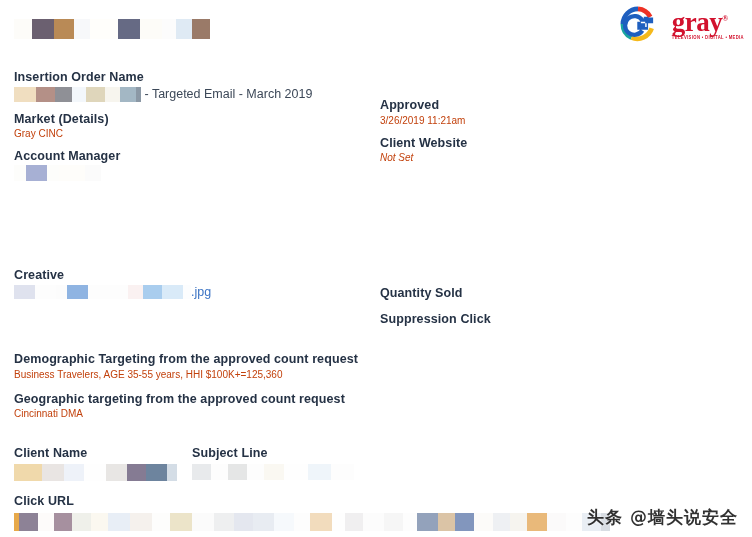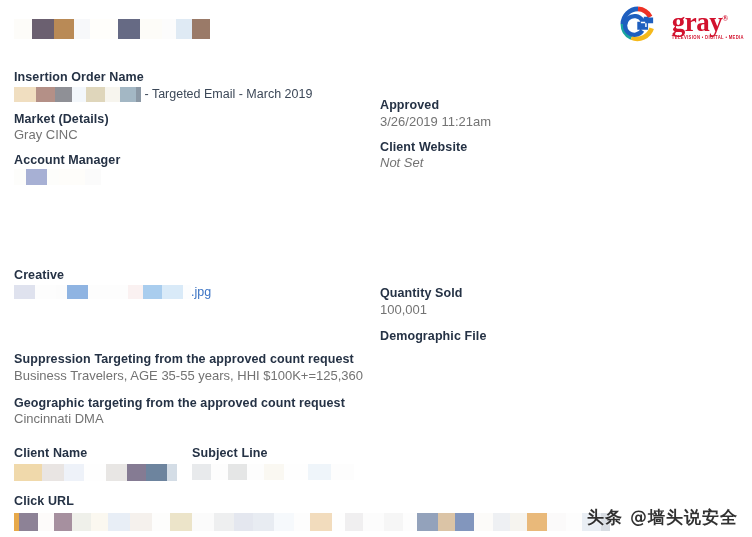--- a/index.html
+++ b/index.html
@@ -87,23 +87,23 @@
 
   .lbl {
     font-size: 12.5px;
     font-weight: 700;
     color: #253245;
     line-height: 1.25;
     letter-spacing: 0.1px;
     white-space: nowrap;
   }
   .val {
-    font-size: 13px;
+    font-size: 10px;
     font-weight: 400;
-    color: #737373;
+    color: #c2410c;
     line-height: 1.3;
     white-space: nowrap;
   }
   .val.italic { font-style: italic; }
 
   .field { margin-bottom: 7px; }
 
   .section-title {
     font-size: 20px;
     font-weight: 400;
@@ -258,34 +258,33 @@
         <span class="suffix link">.jpg</span>
       </div>
     </div>
 
   </div>
 
   <div class="col-right" style="top:258px;">
 
     <div class="field">
       <div class="lbl">Quantity Sold</div>
-      <div class="val">100,001</div>
     </div>
 
     <div class="field" style="margin-top:10px;">
-      <div class="lbl">Demographic File</div>
+      <div class="lbl">Suppression Click</div>
       <div class="val">&nbsp;</div>
     </div>
 
   </div>
 
   <div style="position:absolute; left:14px; top:352px; width:720px;">
 
     <div class="field">
-      <div class="lbl">Suppression Targeting from the approved count request</div>
+      <div class="lbl">Demographic Targeting from the approved count request</div>
       <div class="val">Business Travelers, AGE 35-55 years, HHI $100K+=125,360</div>
     </div>
 
     <div class="field" style="margin-top:11px;">
       <div class="lbl">Geographic targeting from the approved count request</div>
       <div class="val">Cincinnati DMA</div>
     </div>
 
   </div>
 

